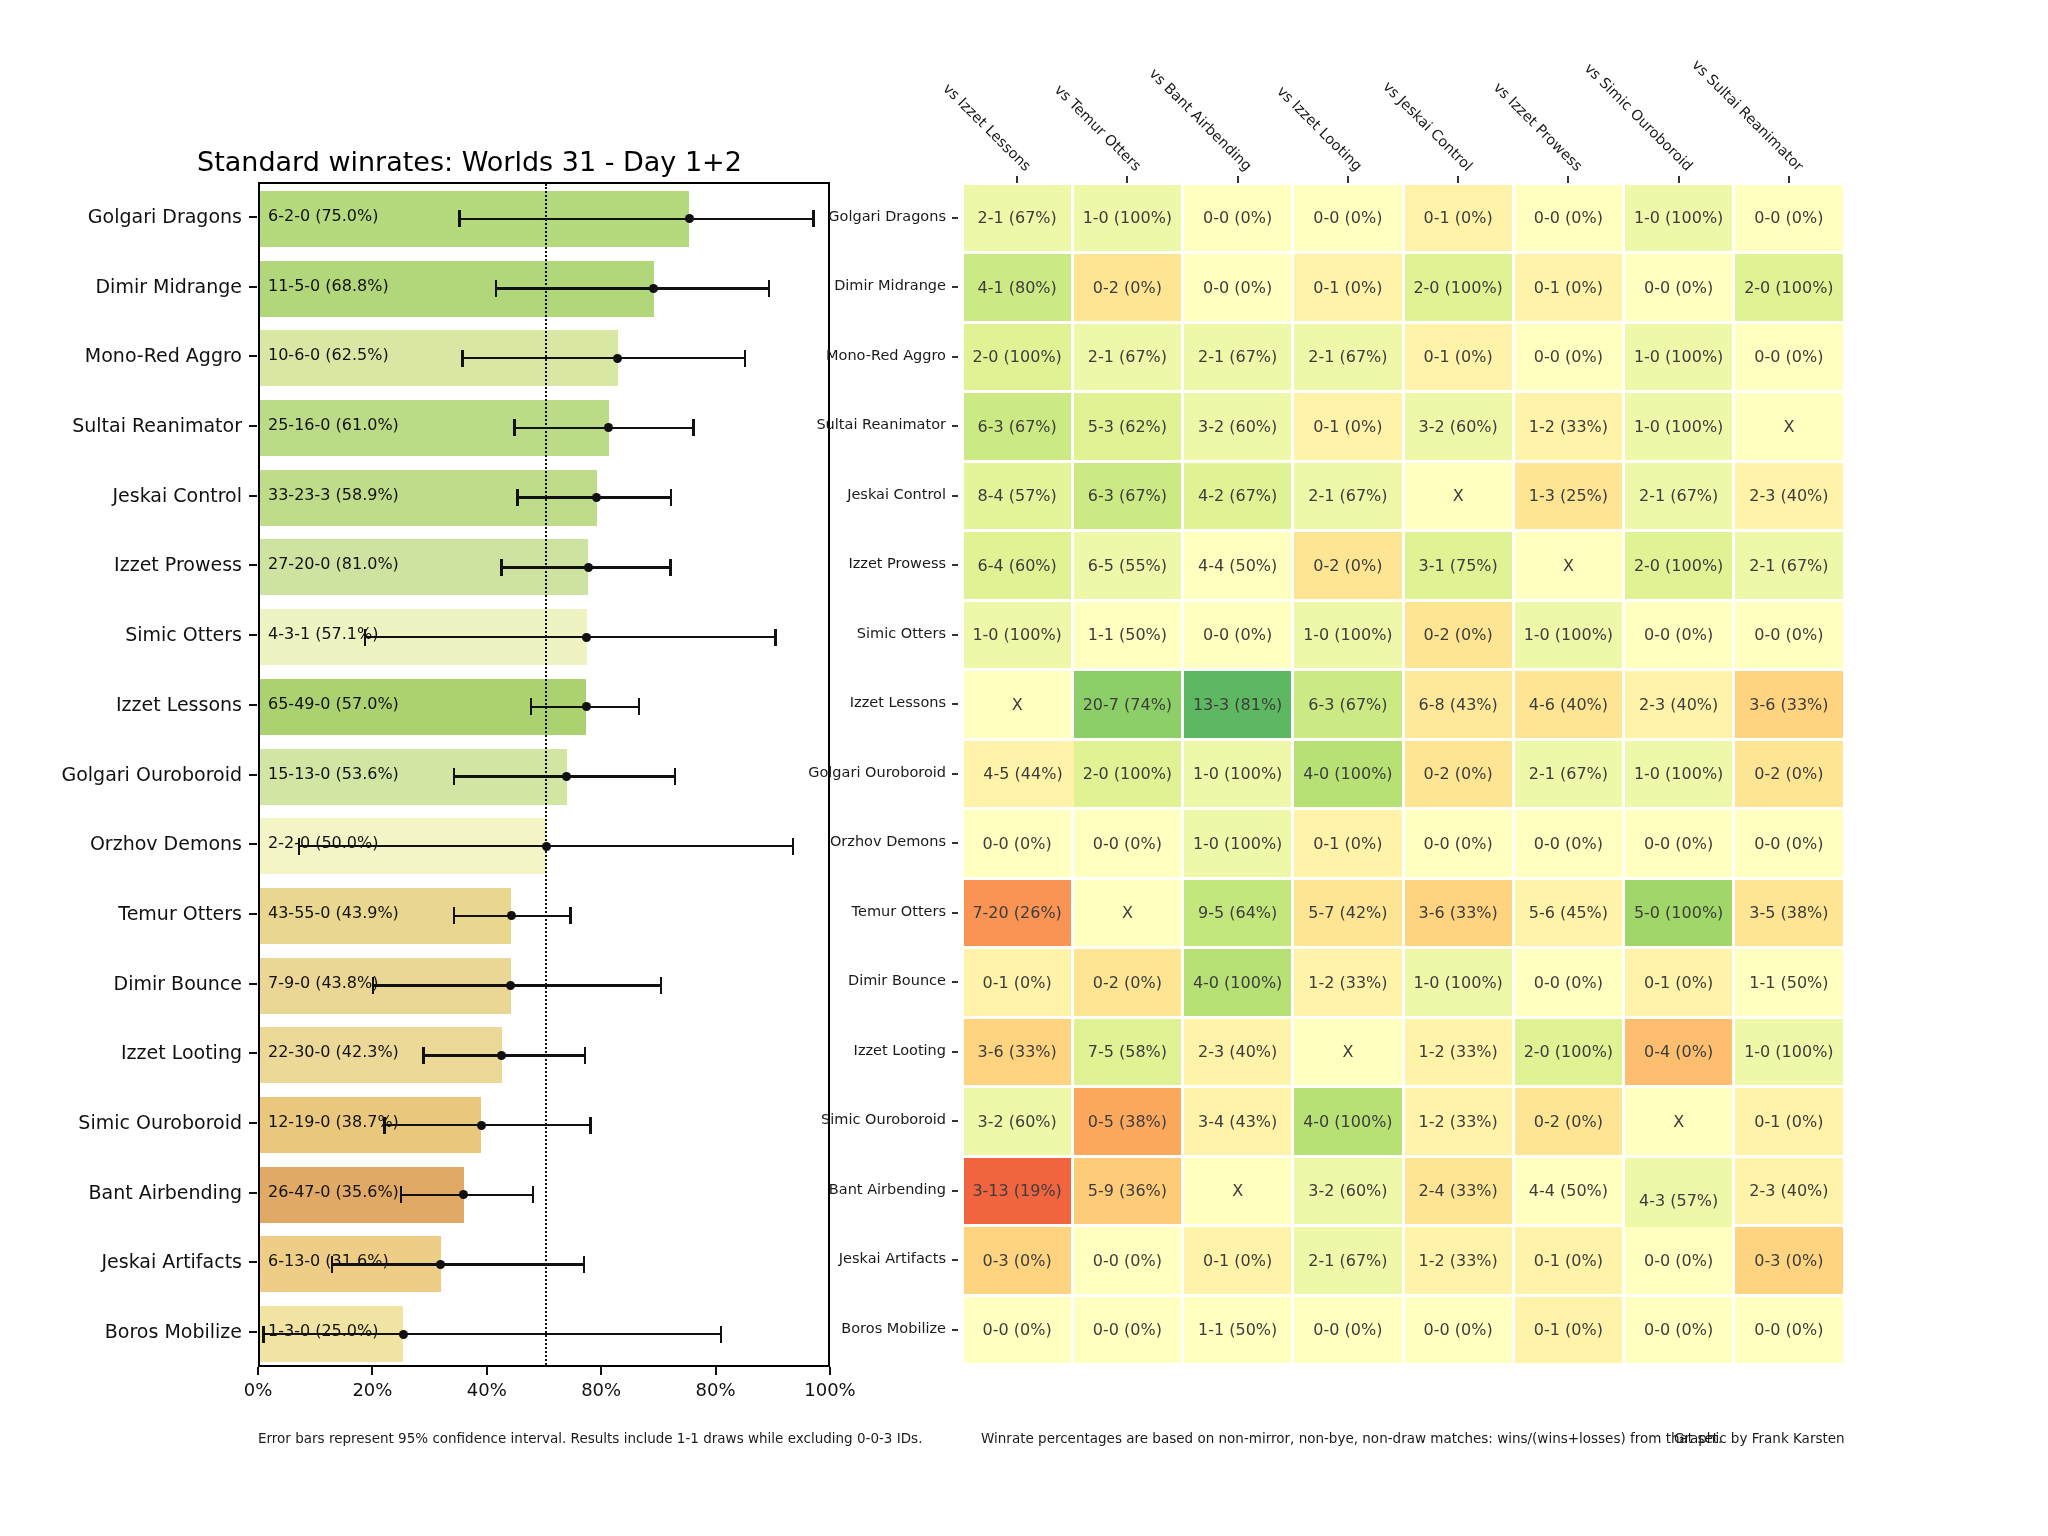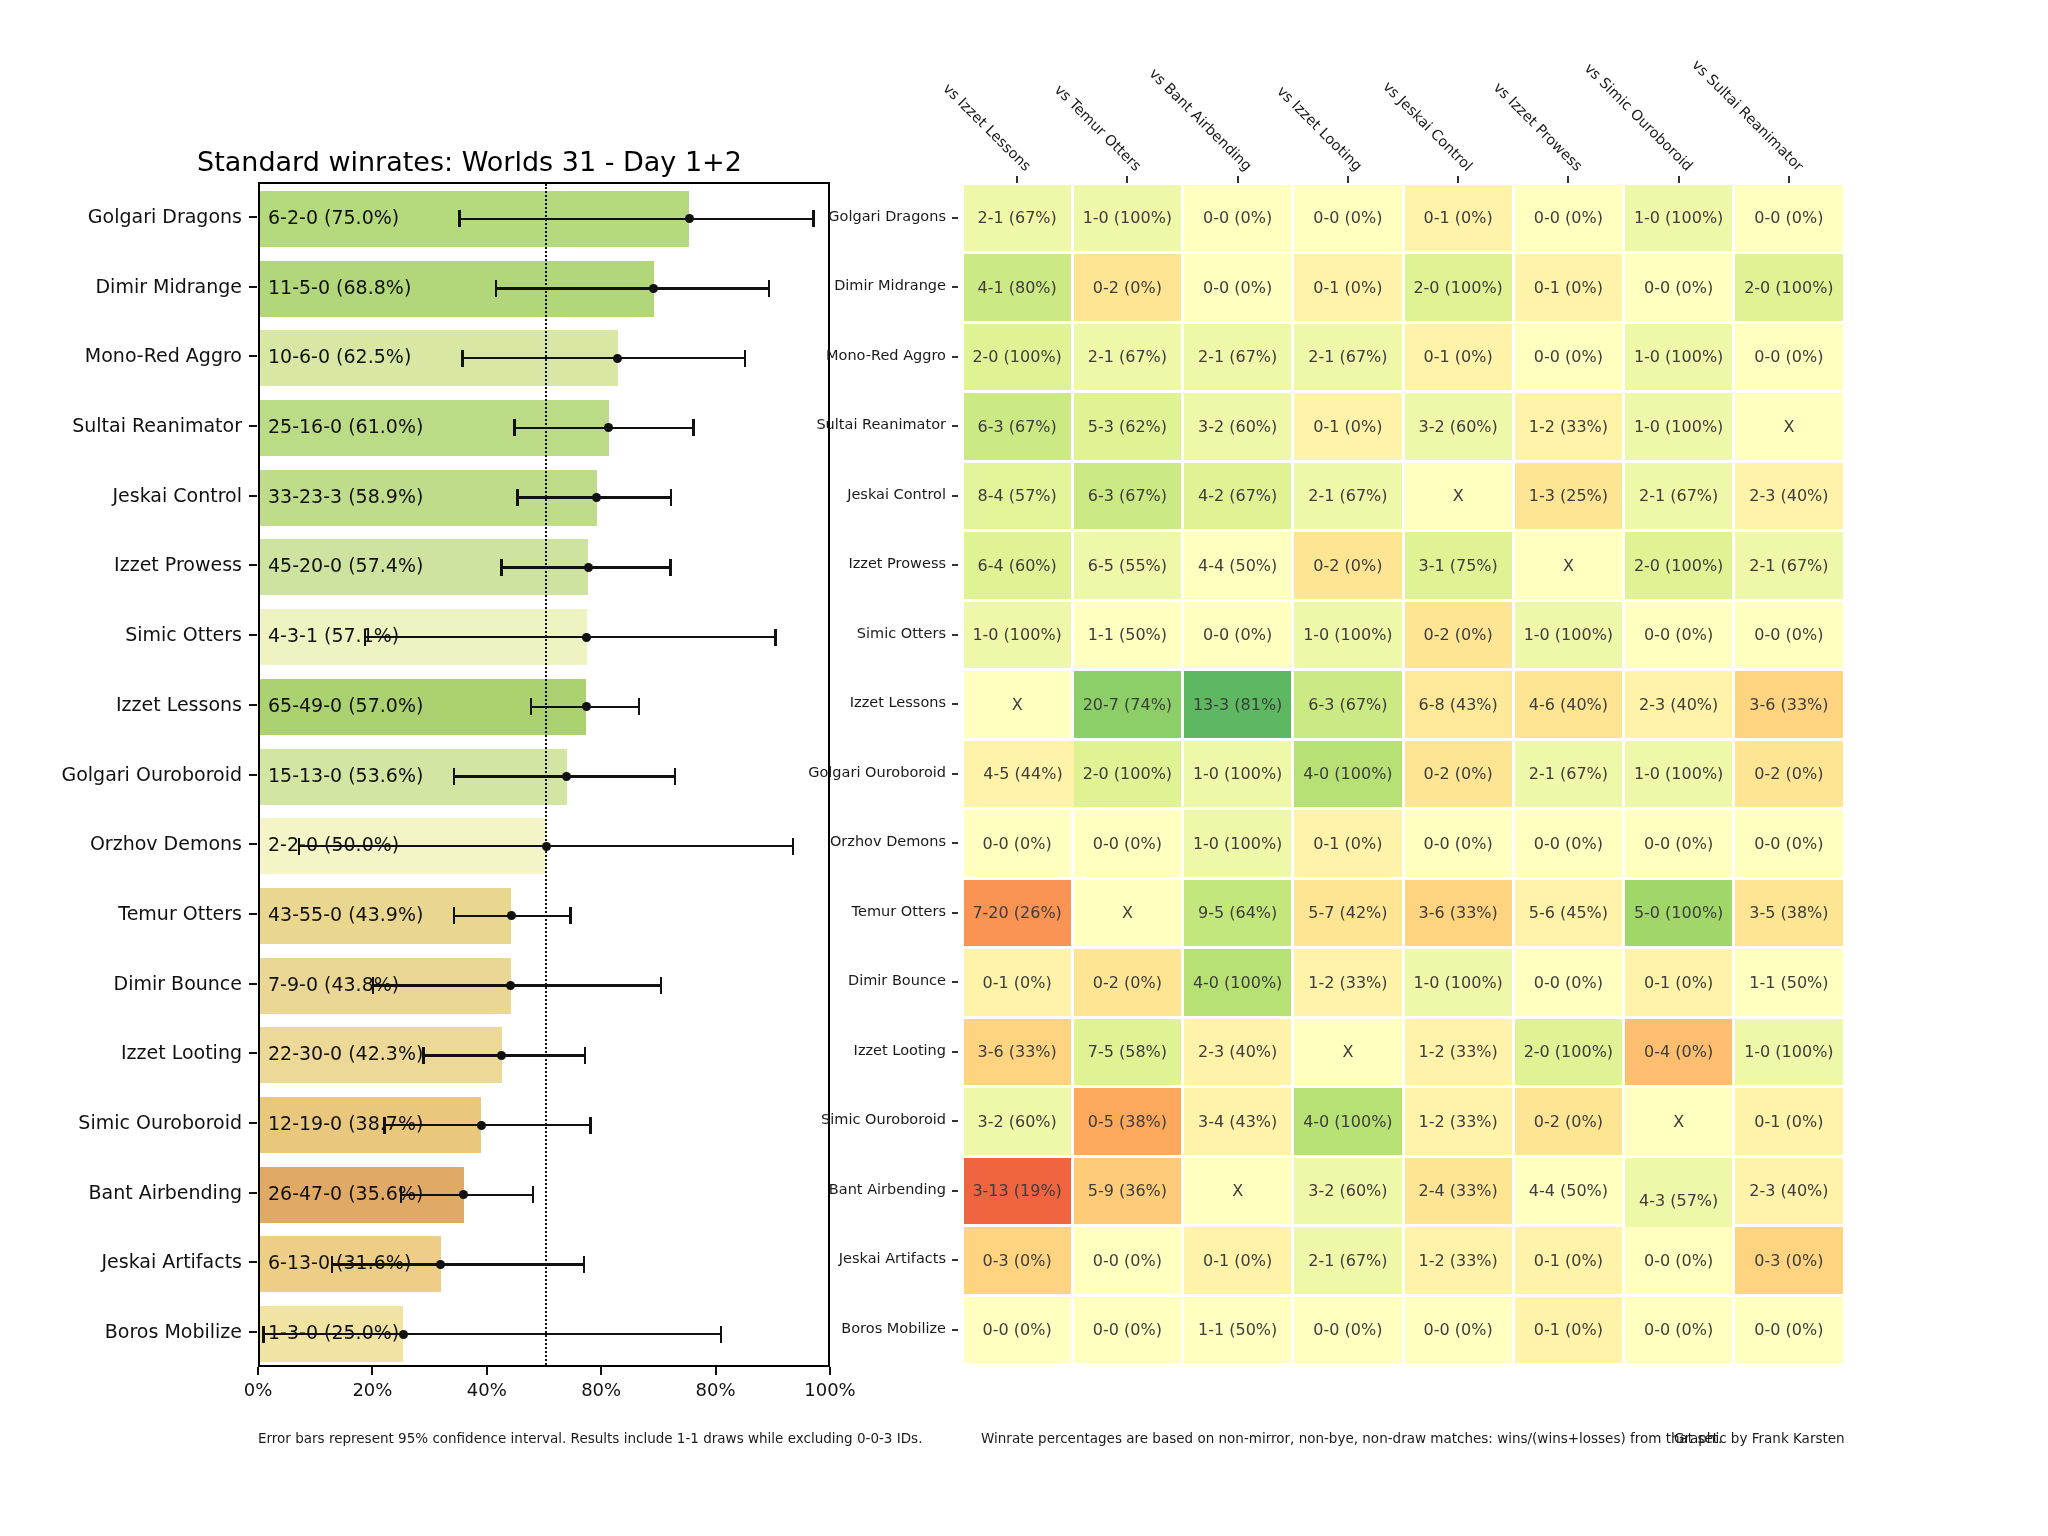--- a/index.html
+++ b/index.html
@@ -14,21 +14,21 @@
   #barplot{
     position:absolute;left:258px;top:182px;width:572px;height:1185px;
     border:2px solid #000000;box-sizing:border-box;
   }
   .refline{
     position:absolute;top:0;bottom:0;width:0;
     border-left:2.5px dotted #111111;z-index:30;
   }
   .bar{position:absolute;z-index:5;}
   .bar-record{
-    position:absolute;z-index:40;font-size:19px;color:#111111;white-space:nowrap;
+    position:absolute;z-index:40;font-size:16px;color:#111111;white-space:nowrap;
   }
   .err-line{position:absolute;height:2.4px;background:#111111;z-index:35;}
   .err-cap{position:absolute;width:2.4px;height:17px;background:#111111;z-index:35;}
   .err-dot{position:absolute;width:9px;height:9px;border-radius:50%;background:#111111;z-index:36;}
   .ytick-label{
     position:absolute;left:0;width:242px;text-align:right;font-size:19px;
     color:#111111;white-space:nowrap;
   }
   .ytick-mark{position:absolute;width:8px;height:2px;background:#111111;}
   .xtick-label{
@@ -89,21 +89,21 @@
       <div class="err-line" style="left: 257.4px; width: 153.868px; top: 312.476px;"></div>
       <div class="err-cap" style="left: 256.2px; top: 305.176px;"></div>
       <div class="err-cap" style="left: 410.068px; top: 305.176px;"></div>
       <div class="err-dot" style="left: 332.408px; top: 309.176px;"></div>
       <div class="bar-record" style="left: 8px; top: 300.676px;">33-23-3 (58.9%)</div>
       <div class="bar" style="left: 0px; top: 355.382px; height: 56px; width: 328.328px; background: rgb(207, 227, 160);"></div>
       <div class="err-line" style="left: 241.384px; width: 169.312px; top: 382.182px;"></div>
       <div class="err-cap" style="left: 240.184px; top: 374.882px;"></div>
       <div class="err-cap" style="left: 409.496px; top: 374.882px;"></div>
       <div class="err-dot" style="left: 323.828px; top: 378.882px;"></div>
-      <div class="bar-record" style="left: 8px; top: 370.382px;">45-20-0 (57.4%)</div>
+      <div class="bar-record" style="left: 8px; top: 370.382px;">27-20-0 (81.0%)</div>
       <div class="bar" style="left: 0px; top: 425.088px; height: 56px; width: 326.612px; background: rgb(239, 243, 194);"></div>
       <div class="err-line" style="left: 105.248px; width: 410.124px; top: 451.888px;"></div>
       <div class="err-cap" style="left: 104.048px; top: 444.588px;"></div>
       <div class="err-cap" style="left: 514.172px; top: 444.588px;"></div>
       <div class="err-dot" style="left: 322.112px; top: 448.588px;"></div>
       <div class="bar-record" style="left: 8px; top: 440.088px;">4-3-1 (57.1%)</div>
       <div class="bar" style="left: 0px; top: 494.794px; height: 56px; width: 326.04px; background: rgb(171, 209, 112);"></div>
       <div class="err-line" style="left: 271.128px; width: 108.108px; top: 521.594px;"></div>
       <div class="err-cap" style="left: 269.928px; top: 514.294px;"></div>
       <div class="err-cap" style="left: 378.036px; top: 514.294px;"></div>

